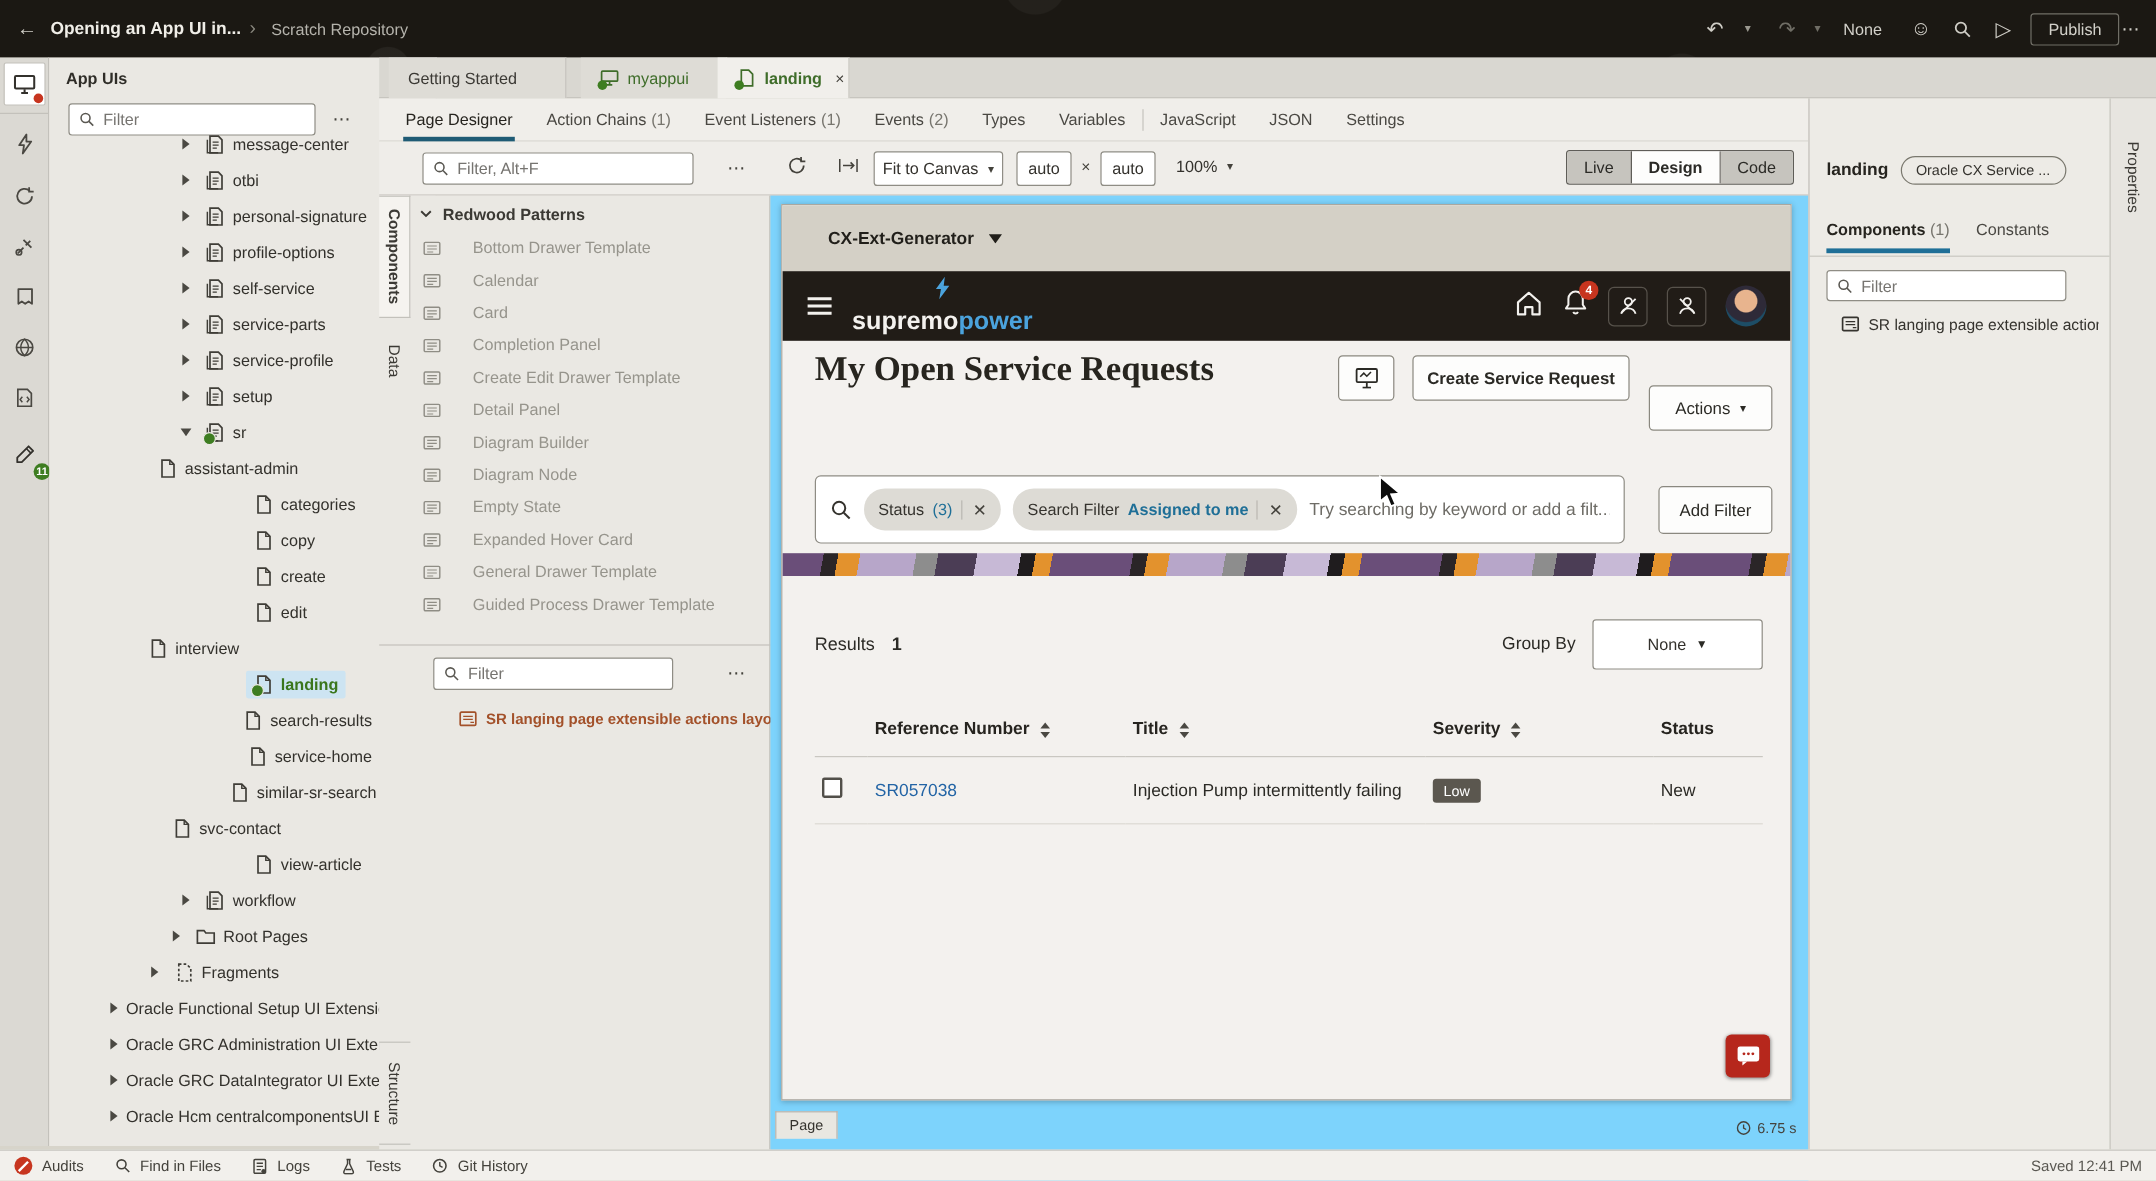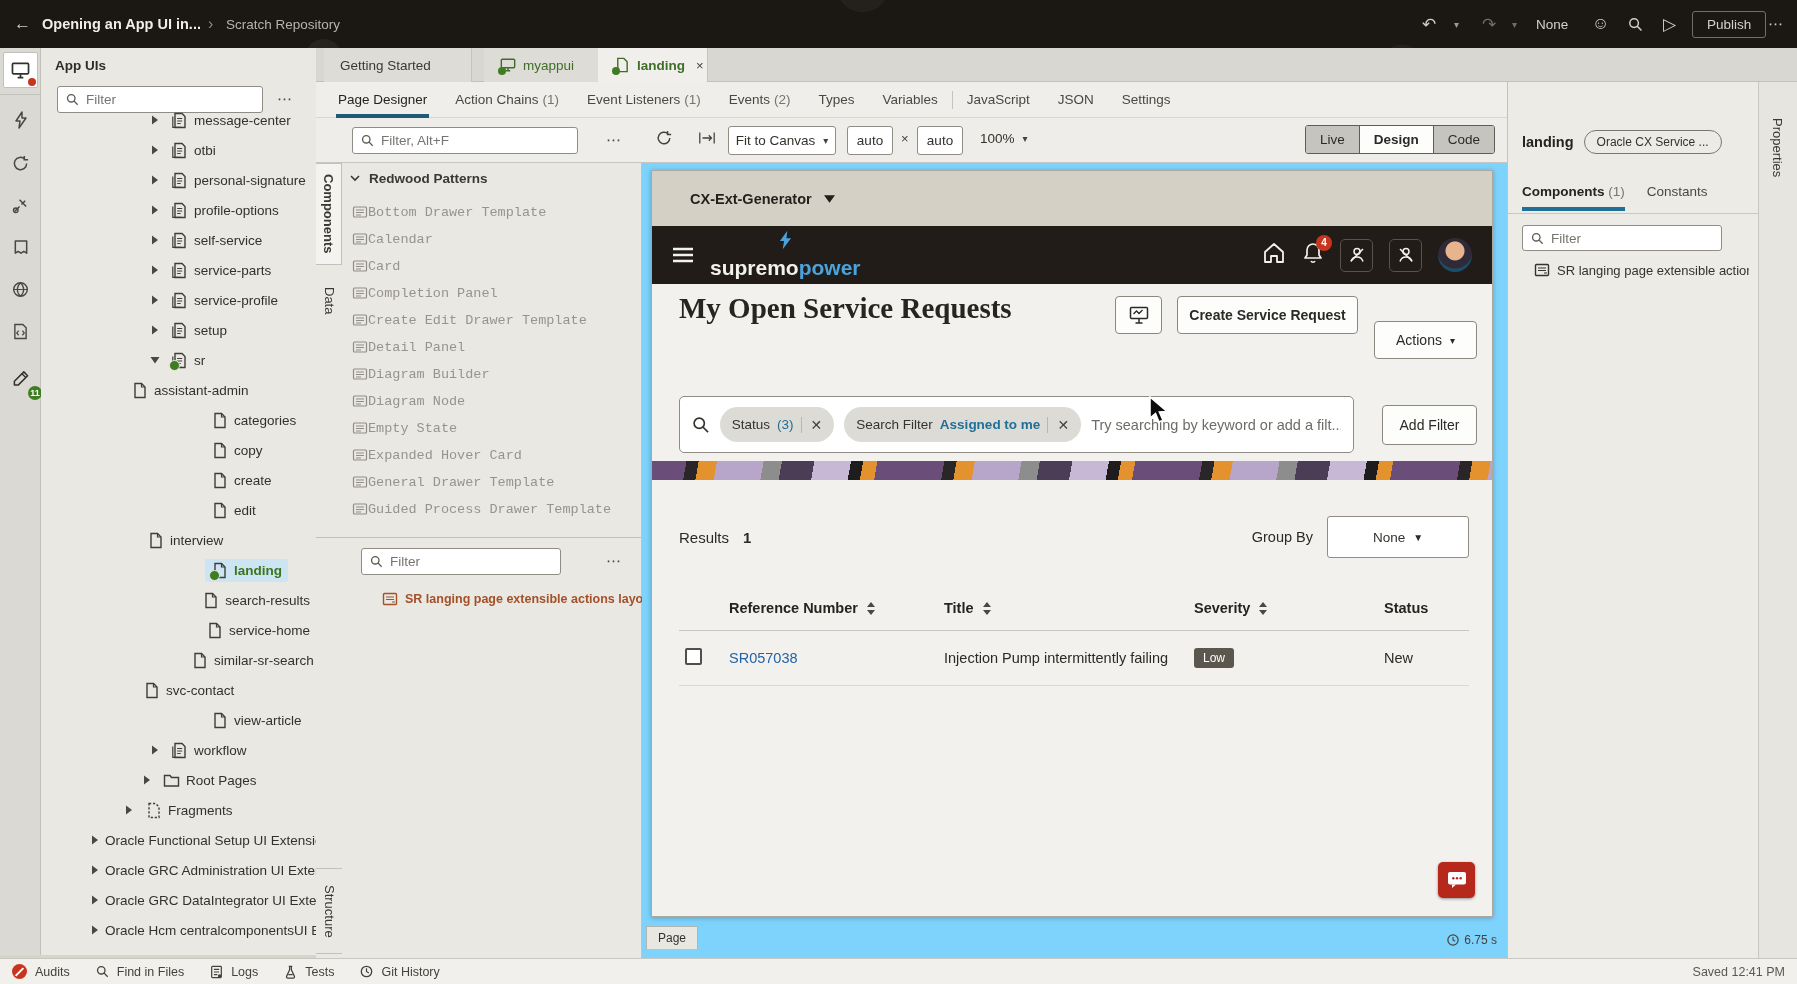--- a/index.html
+++ b/index.html
@@ -85,21 +85,21 @@
   .mode.active { background:#fdfdfc; font-weight:bold; }
 
   
   #comp-panel { left:316px; top:163px; width:326px; height:795px; background:#eae8e3; border-right:1px solid #c3c1bb; }
   .vtab { position:absolute; left:0; width:26px; writing-mode:vertical-rl; display:flex; align-items:center;
     justify-content:center; font-size:13px; color:#3b3934; }
   .vtab.on { background:#f5f3ef; border:1px solid #c3c1bb; border-left:none; font-weight:bold; }
   #redwood-head { position:absolute; left:34px; top:8px; display:flex; align-items:center; gap:9px;
     font-weight:bold; font-size:13.5px; color:#3b3934; }
   #comp-list { position:absolute; left:34px; top:30px; width:292px; height:344px; overflow:hidden; }
-  .comp-item { height:27px; display:flex; align-items:flex-end; gap:0; padding-left:2px;font-family:Liberation Mono, monospace; }
+  .comp-item { height:27px; display:flex; align-items:center; gap:26px; padding-left:2px; }
   .comp-item svg { width:16px; height:16px; }
   .comp-item span { font-size:13.5px; color:#96948c; white-space:nowrap; }
   #comp-divider { position:absolute; left:0; top:374px; width:326px; height:1px; background:#c3c1bb; }
   #custom-item { position:absolute; left:66px; top:428px; display:flex; align-items:center; gap:7px; }
   #custom-item svg { width:16px; height:16px; }
   #custom-item span { font-size:12.5px; font-weight:bold; color:#a3512a; white-space:nowrap; }
 
   
   #canvas { left:642px; top:163px; width:865px; height:978px; background:#7dd3fc; }
   #page-frame { position:absolute; left:9px; top:7px; width:842px; height:747px; background:#f3f1ee;
@@ -486,21 +486,21 @@
         <div class="tree-row" style="padding-left: 144px;">
           <span class="tree-arrow"></span>
           <span class="tree-inner">
             <span class="tree-ico"><svg viewBox="0 0 17 17">
                 <path d="M4 1.5h6.5L14 5v10.5H4z" fill="none" stroke="#3f3d37" stroke-width="1.4"></path>
                 <path d="M10.5 1.5V5H14" fill="none" stroke="#3f3d37" stroke-width="1.2"></path>
               </svg></span>
             <span class="tree-label">edit</span>
           </span>
         </div>
-        <div class="tree-row" style="padding-left: 80px;">
+        <div class="tree-row" style="padding-left: 56px;">
           <span class="tree-arrow"></span>
           <span class="tree-inner">
             <span class="tree-ico"><svg viewBox="0 0 17 17">
                 <path d="M4 1.5h6.5L14 5v10.5H4z" fill="none" stroke="#3f3d37" stroke-width="1.4"></path>
                 <path d="M10.5 1.5V5H14" fill="none" stroke="#3f3d37" stroke-width="1.2"></path>
               </svg></span>
             <span class="tree-label">interview</span>
           </span>
         </div>
         <div class="tree-row" style="padding-left: 144px;">

